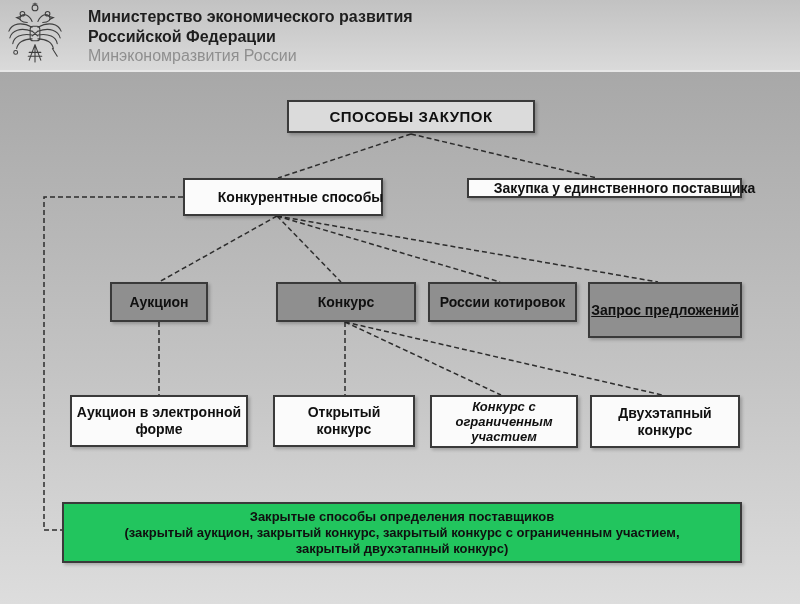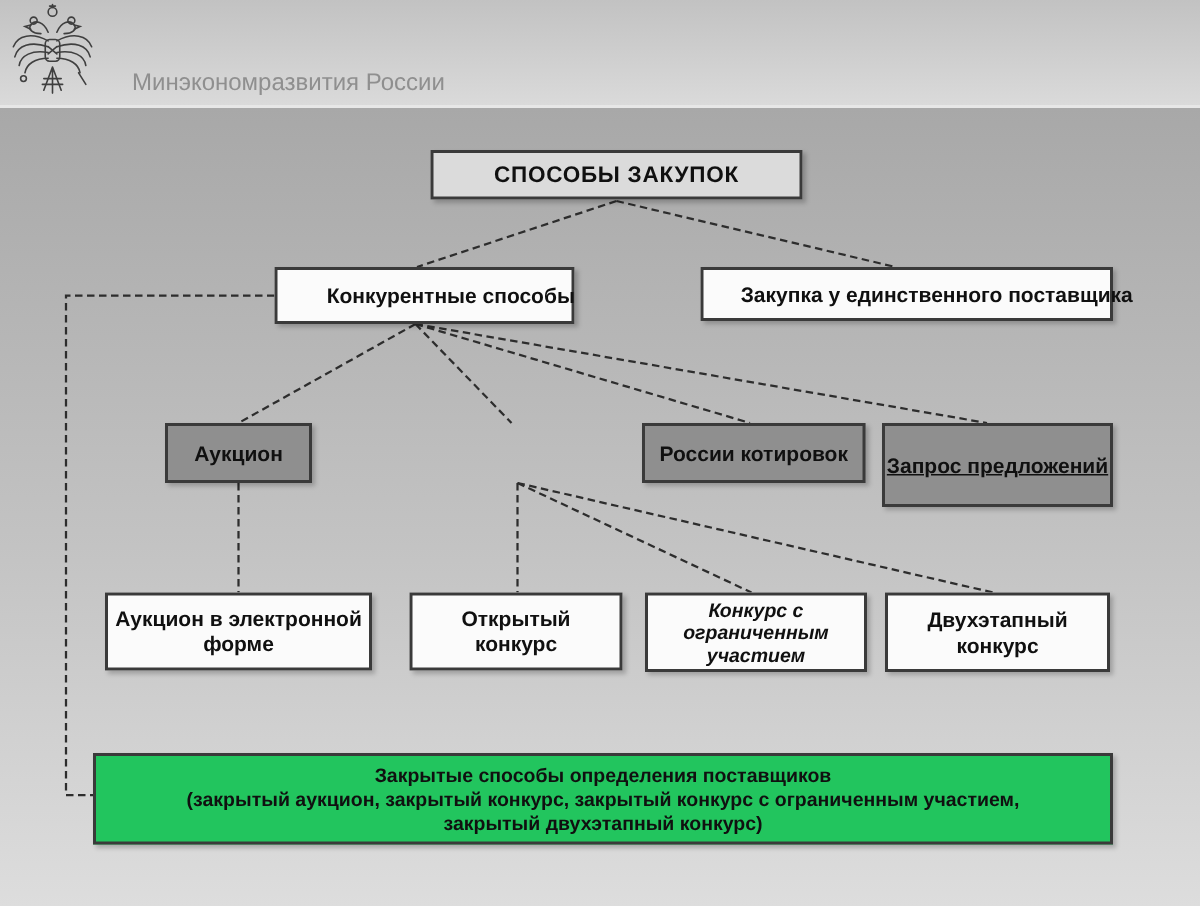--- a/index.html
+++ b/index.html
@@ -35,21 +35,21 @@
     position:absolute; box-sizing:border-box;
     display:flex; flex-direction:column; align-items:center; justify-content:center;
     text-align:center; font-weight:bold; color:#101010;
     border:2px solid #3a3a3a; box-shadow:2px 2px 3px rgba(0,0,0,0.22);
     padding:2px 4px;
   }
   .node--root   { left:287px; top:100px; width:248px; height:33px; background:#dbdbdb; font-size:15px; letter-spacing:0.5px; white-space:nowrap; }
   .node--light  { background:#fbfbfb; }
   .node--dark   { background:#8f8f8f; font-size:14px; }
   .n-competitive { left:183px; top:178px; width:200px; height:38px; font-size:14px; white-space:nowrap;padding-left:39px; }
-  .n-single      { left:467px; top:178px; width:275px; height:36px; font-size:14px; white-space:nowrap;padding-left:44px; }
+  .n-single      { left:467px; top:178px; width:275px; height:20px; font-size:14px; white-space:nowrap;padding-left:44px; }
   .n-auction     { left:110px; top:282px; width:98px;  height:40px; white-space:nowrap; }
   .n-tender      { left:276px; top:282px; width:140px; height:40px; white-space:nowrap; }
   .n-quote       { left:428px; top:282px; width:149px; height:40px; white-space:nowrap; }
   .n-proposal    { left:588px; top:282px; width:154px; height:56px; white-space:nowrap;text-decoration:underline; }
   .n-eauction    { left:70px;  top:395px; width:178px; height:52px; font-size:14px; line-height:17px; }
   .n-open        { left:273px; top:395px; width:142px; height:52px; font-size:14px; line-height:17px; }
   .n-limited     { left:430px; top:395px; width:148px; height:53px; font-size:13px; line-height:15px;font-style:italic; }
   .n-twostage    { left:590px; top:395px; width:150px; height:53px; font-size:14px; line-height:17px; }
   .n-closed {
     left:62px; top:502px; width:680px; height:61px;
@@ -88,20 +88,21 @@
 
       <rect x="25" y="25" width="10" height="15" rx="3"></rect>
       <path d="M27,30 L33,35 M33,30 L27,35"></path>
 
       <path d="M30,44 L24,60 M30,44 L30,62 M30,44 L36,60"></path>
       <path d="M24,52 L36,52 M23,56 L37,56"></path>
 
       <circle cx="10" cy="52" r="2"></circle>
       <path d="M48,48 L53,56"></path>
     </svg>
+    <div class="ministry-name"><span>Министерство экономического развития</span><br><span>Российской Федерации</span></div>
     <div class="ministry-short">Минэкономразвития России</div>
   </div>
 
   <div class="slide-bg"></div>
 
   <svg class="connectors" viewBox="0 0 800 604" stroke="#2d2d2d" stroke-width="1.5" stroke-dasharray="5 3" fill="none">
     <line x1="411" y1="134" x2="278" y2="178"></line>
     <line x1="411" y1="134" x2="597" y2="178"></line>
     <line x1="277" y1="216" x2="159" y2="282"></line>
     <line x1="277" y1="216" x2="341" y2="282"></line>
@@ -121,20 +122,23 @@
   <div class="node node--light n-competitive">
     <span>Конкурентные способы</span>
   </div>
   <div class="node node--light n-single">
     <span>Закупка у единственного поставщика</span>
   </div>
 
   <div class="node node--dark n-auction">
     <span>Аукцион</span>
   </div>
+  <div class="node node--dark n-tender">
+    <span>Конкурс</span>
+  </div>
   <div class="node node--dark n-quote">
     <span>России котировок</span>
   </div>
   <div class="node node--dark n-proposal">
     <span>Запрос предложений</span>
   </div>
 
   <div class="node node--light n-eauction">
     <span>Аукцион в электронной форме</span>
   </div>

